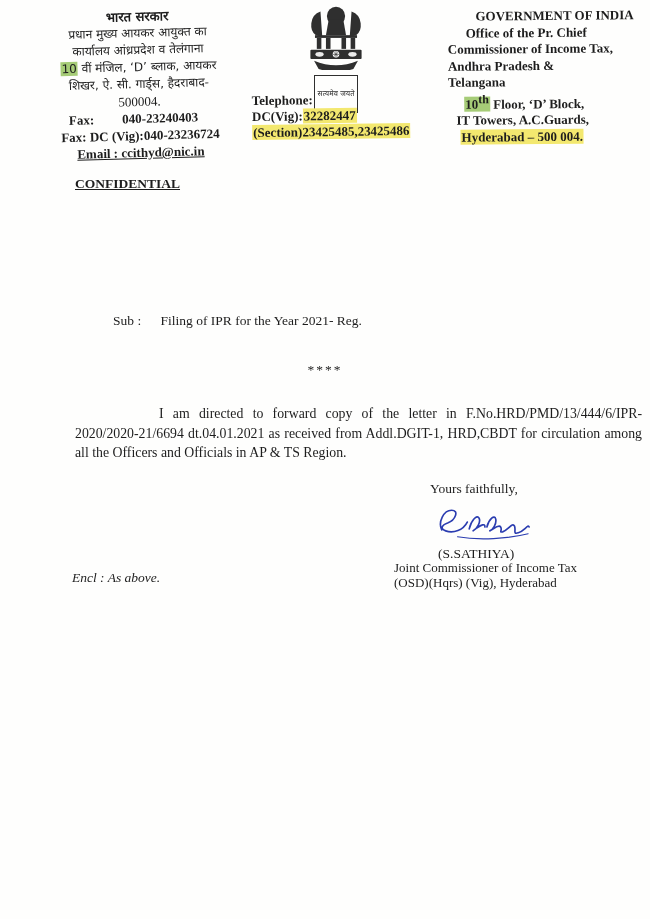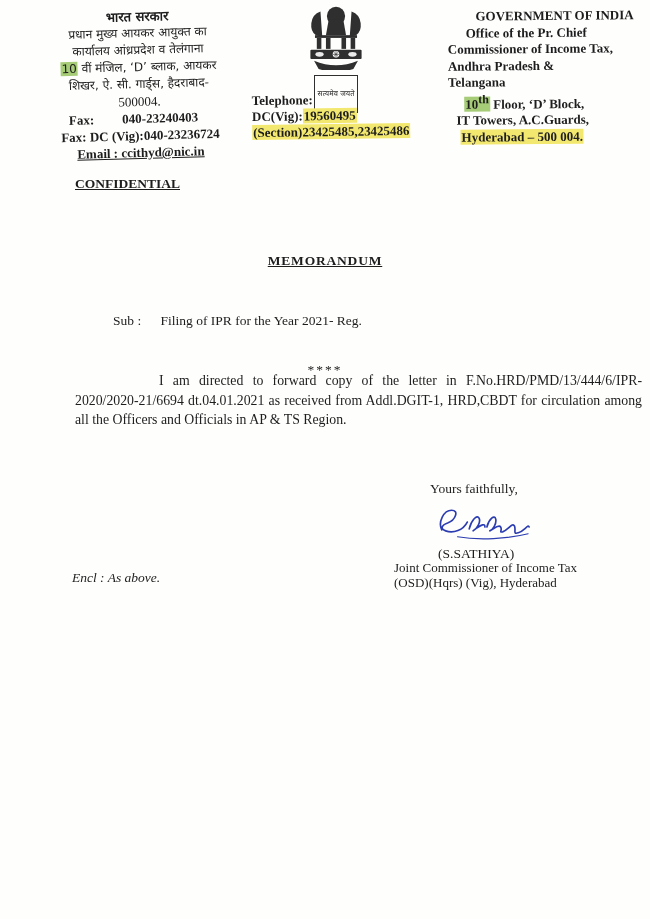--- a/index.html
+++ b/index.html
@@ -39,21 +39,21 @@
   
   .confidential { left:75px; top:176px; font-size:13.5px; }
   .file-row { left:75px; top:196px; width:494px; display:flex;
               justify-content:space-between; font-size:13.5px; }
   .memo-title { left:0; top:253px; width:100%; text-align:center;
                 font-size:13.5px; letter-spacing:0.8px; }
   .subject-row { left:113px; top:313px; font-size:13.5px; }
   .subject-row .lbl { margin-right:16px;margin-top:27px; }
   .stars { left:0; top:362px; width:100%; text-align:center;
            font-size:13.5px; letter-spacing:2px; }
-  .para { left:75px; top:371px; width:567px; font-size:13.8px;
+  .para { left:75px; top:404px; width:567px; font-size:13.8px;
           line-height:19.5px; text-align:justify; text-indent:84px; }
   .closing { left:430px; top:481px; font-size:13.5px;text-align:right; }
   .sig { left:428px; top:502px; }
   .sig-name { left:438px; top:546px; font-size:13.5px; }
   .sig-t1 { left:394px; top:560px; font-size:13px; }
   .sig-t2 { left:394px; top:575px; font-size:13px; }
   .encl { left:72px; top:570px; font-size:13.5px;font-style:italic; }
 </style>
 </head>
 <body>
@@ -98,39 +98,38 @@
         <line x1="37.6" y1="52.5" x2="32.4" y2="57.5"></line>
       </g>
       <ellipse cx="17" cy="55" rx="4.5" ry="2.6" fill="#ffffff" opacity="0.9"></ellipse>
       <ellipse cx="53" cy="55" rx="4.5" ry="2.6" fill="#ffffff" opacity="0.9"></ellipse>
     </svg>
     <div class="motto dev">सत्यमेव जयते</div>
   </div>
 
   <div class="abs phone-block b">
     <div>Telephone:</div>
-    <div><span>DC(Vig):</span><span class="hl-y">19560495</span></div>
+    <div><span>DC(Vig):</span><span class="hl-y">32282447</span></div>
     <div><span class="hl-y">(Section)23425485,23425486</span></div>
   </div>
 
   <div class="abs english-block b">
     <div class="i28">GOVERNMENT OF INDIA</div>
     <div class="i18">Office of the Pr. Chief</div>
     <div>Commissioner of Income Tax,</div>
     <div>Andhra Pradesh &amp;</div>
     <div>Telangana</div>
     <div class="i16"><span class="hl-g"><span>10</span><sup>th</sup></span><span> Floor, ‘D’ Block,</span></div>
     <div class="i8">IT Towers, A.C.Guards,</div>
     <div class="i12"><span class="hl-y">Hyderabad – 500 004.</span></div>
   </div>
 
   <div class="abs confidential b u">CONFIDENTIAL</div>
 
 
-  <div class="abs memo-title b u">MEMORANDUM</div>
 
   <div class="abs subject-row">
     <span class="lbl">Sub :</span>
     <span>Filing of IPR for the Year 2021- Reg.</span>
   </div>
 
   <div class="abs stars">****</div>
 
   <div class="abs para">I am directed to forward copy of the letter in F.No.HRD/PMD/13/444/6/IPR-2020/2020-21/6694 dt.04.01.2021 as received from Addl.DGIT-1, HRD,CBDT for circulation among all the Officers and Officials in AP &amp; TS Region.</div>
 

